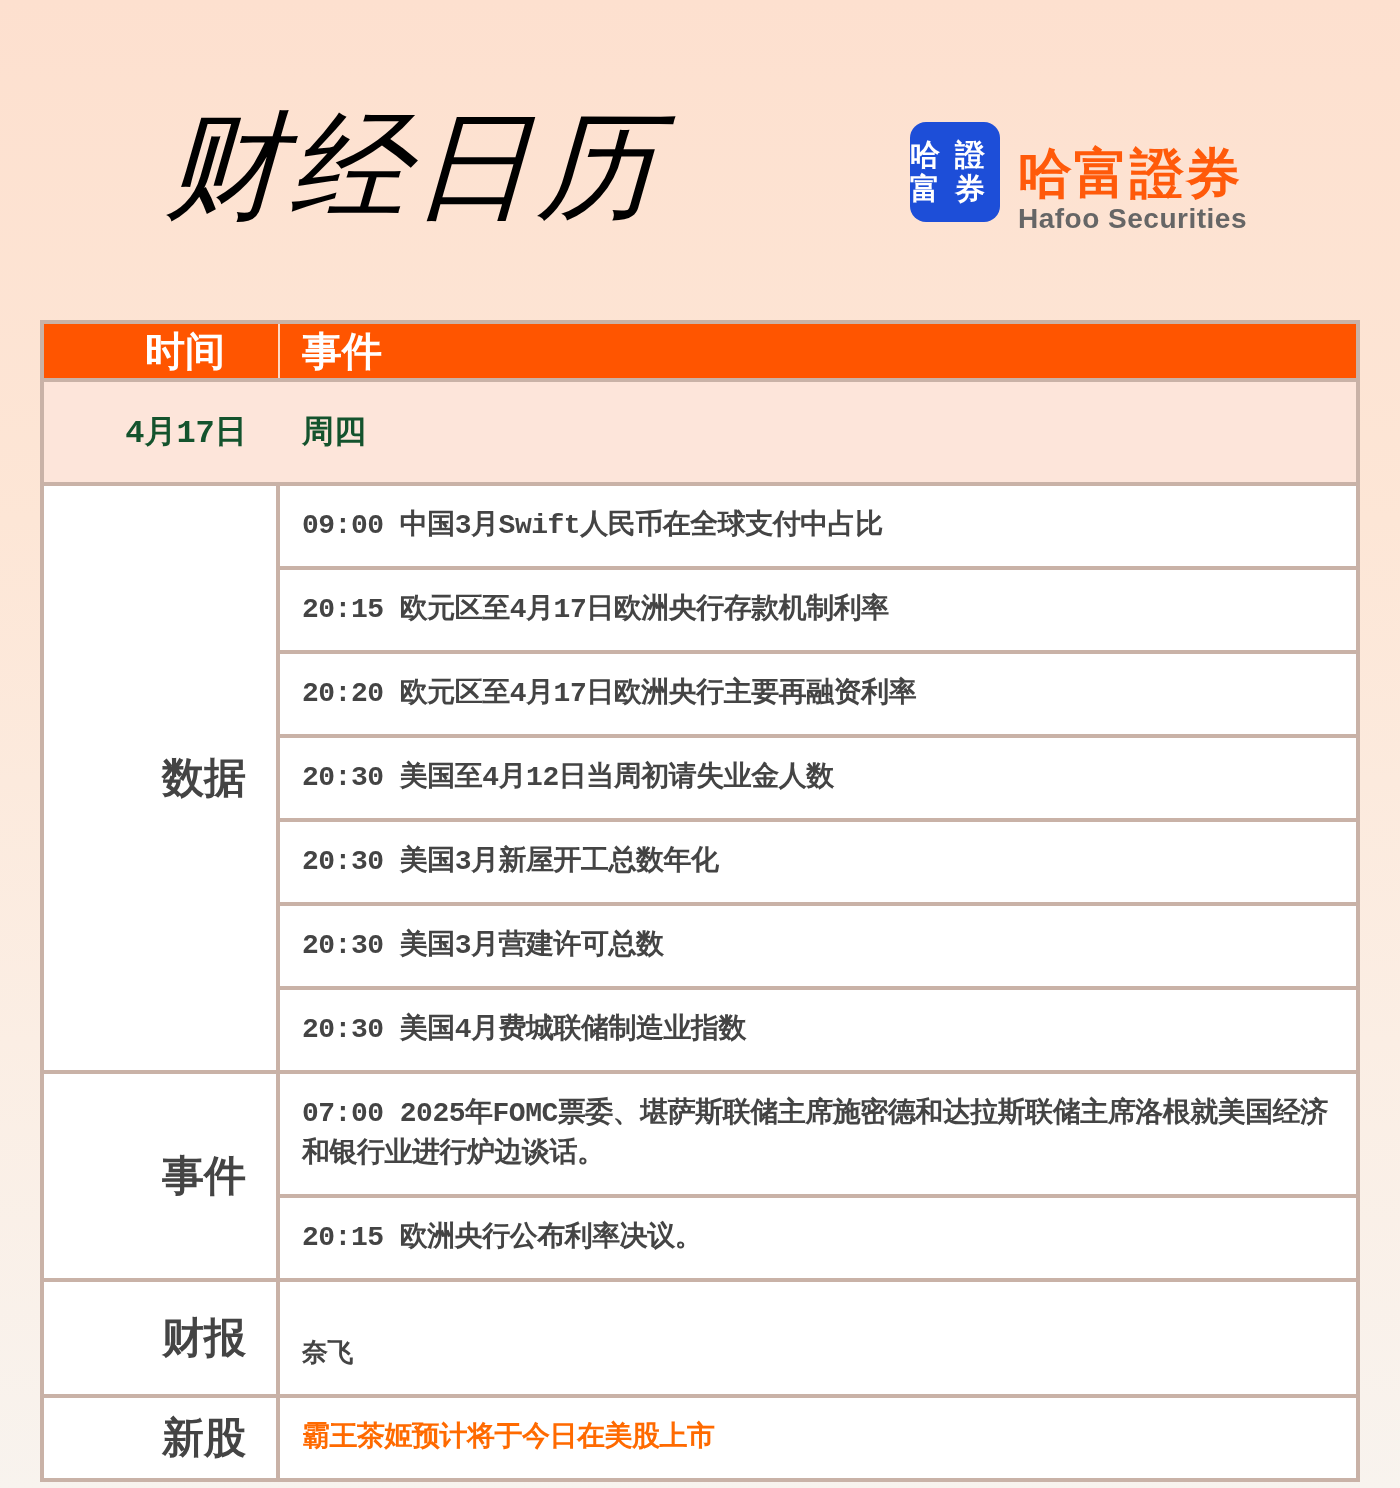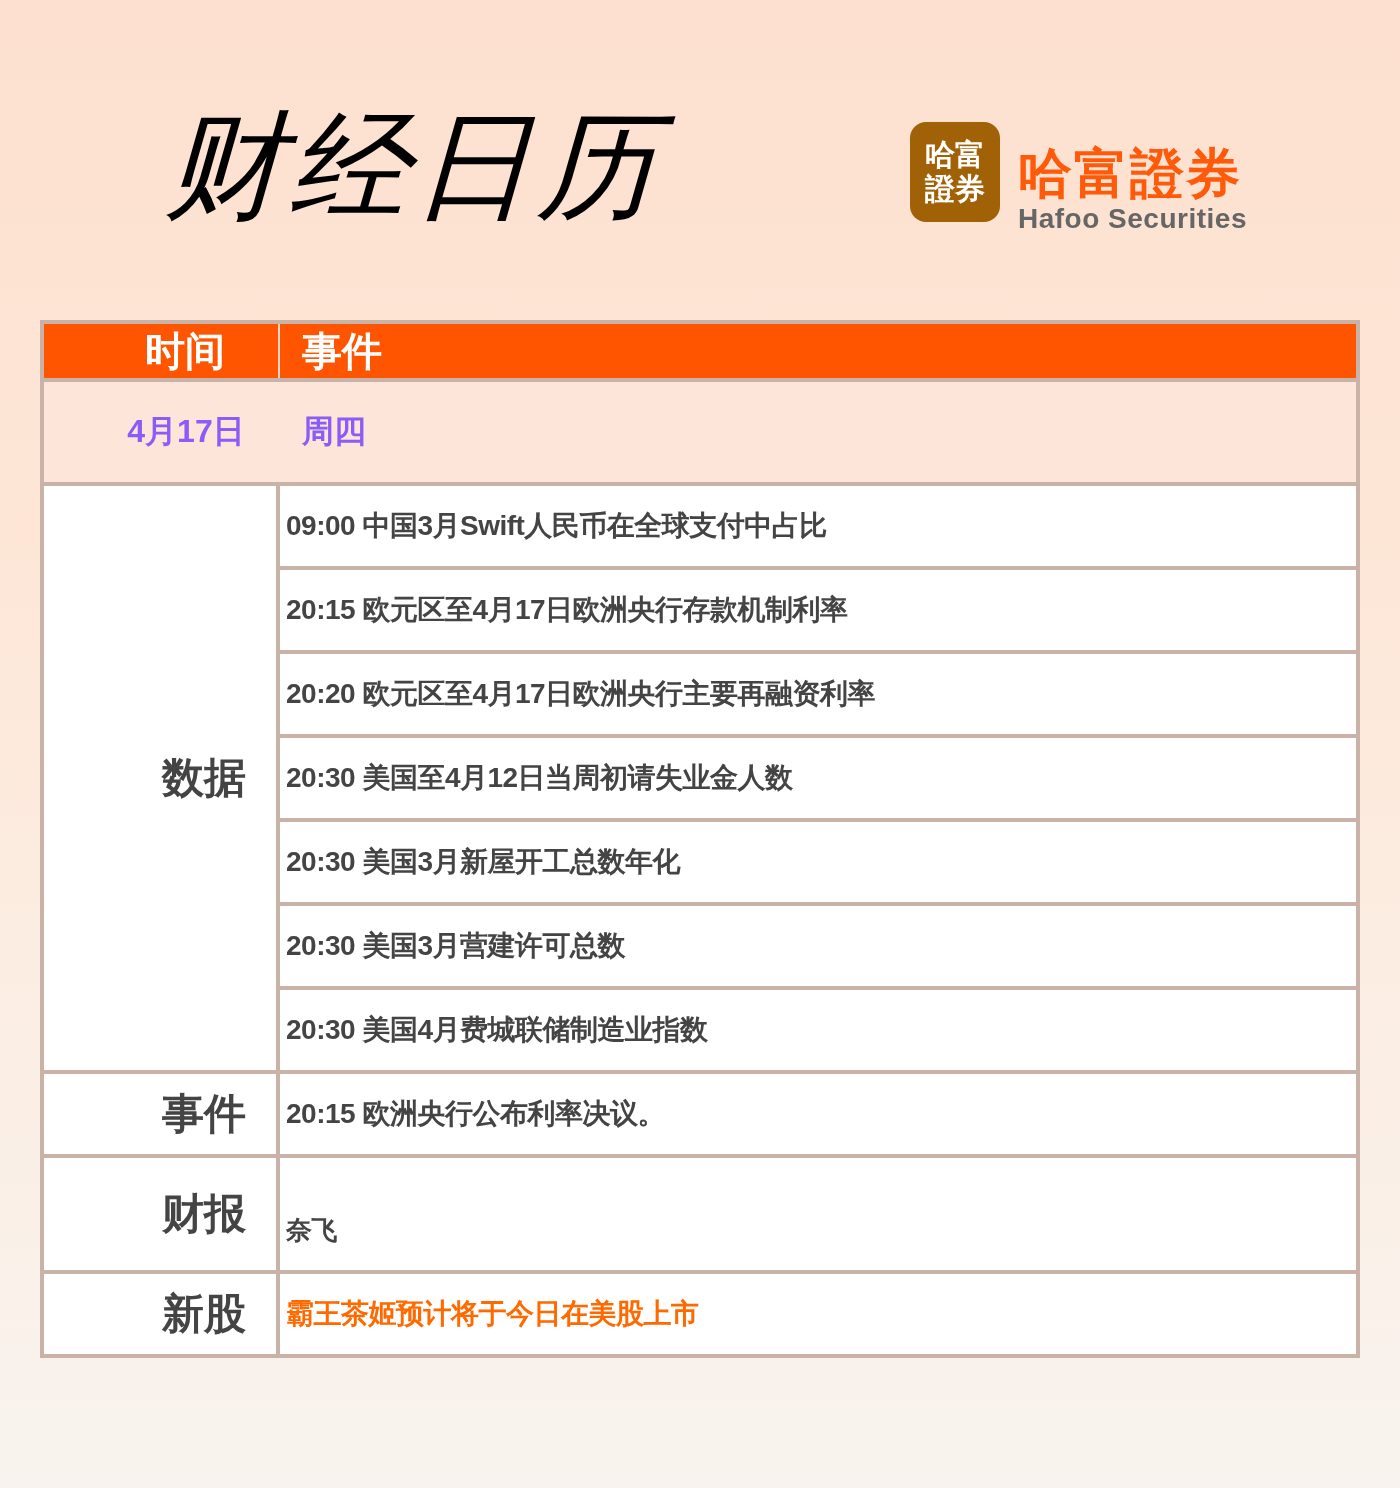--- a/index.html
+++ b/index.html
@@ -12,22 +12,22 @@
   }
   .title {
     position: absolute; left: 166px; top: 96px;
     font-size: 118px; line-height: 140px; letter-spacing: 6px;
     color: #000; font-family: "DejaVu Serif", serif;
     font-style: italic; font-weight: normal;
     transform: skewX(-2deg);
   }
   .brand { position: absolute; left: 910px; top: 110px; display: flex; align-items: center; }
   .brand-badge {
-    width: 90px; height: 100px; background: #a16207; border-radius: 16px;
-    display: flex; flex-direction: column; align-items: center; justify-content: center;
+    width: 90px; height: 100px; background: #1d4ed8; border-radius: 16px;
+    display: flex; flex-direction: row; align-items: center; justify-content: center;
     color: #fff; font-family: "DejaVu Sans", sans-serif; font-weight: bold;
     font-size: 30px; line-height: 34px; letter-spacing: 0px;
   }
   .brand-text { margin-left: 18px; display: flex; flex-direction: column; margin-top: 34px; }
   .brand-cn {
     color: #ff5a0a; font-family: "DejaVu Sans", sans-serif; font-weight: bold;
     font-size: 54px; line-height: 60px; letter-spacing: 2px;
   }
   .brand-en {
     color: #666; font-family: "Liberation Sans", sans-serif; font-weight: bold;
@@ -43,32 +43,32 @@
   .col-right { flex: 1; }
   .header-row { background: #ff5500; height: 54px; }
   .header-row .col-left { border-right: 2px solid #ffd9c4; }
   .header-row .cell-text {
     color: #fff; font-size: 40px; font-weight: bold; line-height: 54px;
     font-family: "DejaVu Serif", serif;
   }
   .header-row .col-right { padding-left: 22px; display: flex; align-items: center; }
   .date-row { background: #fde5da; height: 104px; }
   .date-row .col-left { border-right: none; }
-  .date-row .cell-text { font-size: 32px; font-weight: bold; color: #8b5cf6; font-family: Liberation Sans, sans-serif; }
+  .date-row .cell-text { font-size: 32px; font-weight: bold; color: #14532d; font-family: Liberation Mono, monospace; }
   .date-row .col-right { padding-left: 22px; display: flex; align-items: center; }
   .cat-label {
     font-size: 42px; font-weight: bold; color: #444;
     font-family: "DejaVu Sans", sans-serif;
     margin-left: 40px;
   }
   .item {
-    min-height: 80px; padding: 20px 14px 20px 6px;
+    min-height: 80px; padding: 20px 14px 20px 22px;
     border-top: 4px solid #c9b2a7;
     font-size: 28px; line-height: 40px; color: #444; font-weight: bold;
-    font-family: Liberation Sans, sans-serif;
+    font-family: Liberation Mono, monospace;
     display: flex; align-items: center;
     letter-spacing: -0.5px;
   }
   .item:first-child { border-top: none; }
   .item.multi { min-height: 120px; }
   .item.small { font-size: 26px; margin-top: 32px; }
   .item.orange { color: #ff6a00; }
 </style>
 </head>
 <body>
@@ -118,20 +118,21 @@
       <div class="item">20:30 美国3月营建许可总数</div>
       <div class="item">20:30 美国4月费城联储制造业指数</div>
     </div>
   </div>
 
   <div class="row">
     <div class="col-left">
         <span class="cat-label">事件</span>
       </div>
     <div class="col-right">
+      <div class="item multi">07:00 2025年FOMC票委、堪萨斯联储主席施密德和达拉斯联储主席洛根就美国经济和银行业进行炉边谈话。</div>
       <div class="item">20:15 欧洲央行公布利率决议。</div>
     </div>
   </div>
 
   <div class="row">
     <div class="col-left">
         <span class="cat-label">财报</span>
       </div>
     <div class="col-right">
       <div class="item small">奈飞</div>

